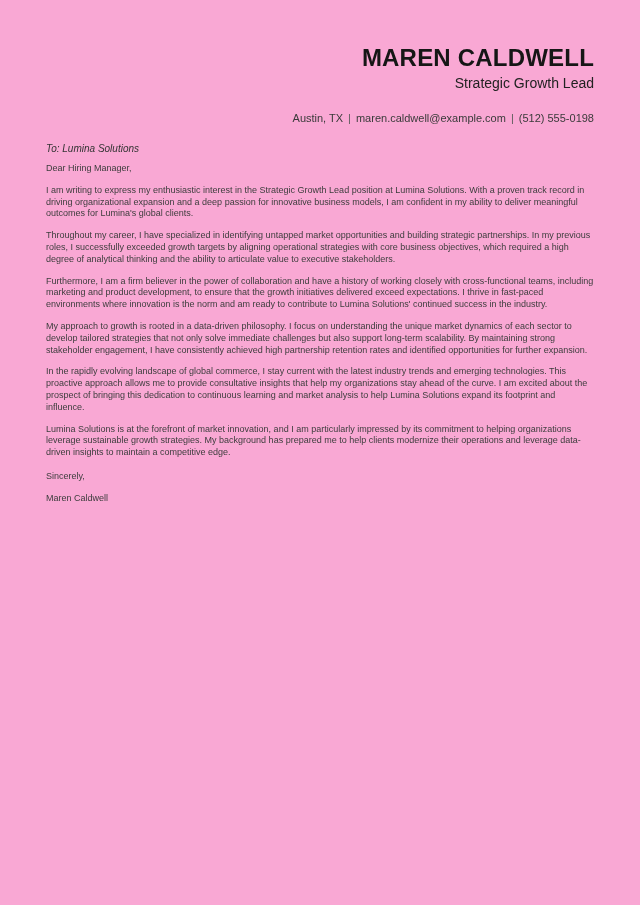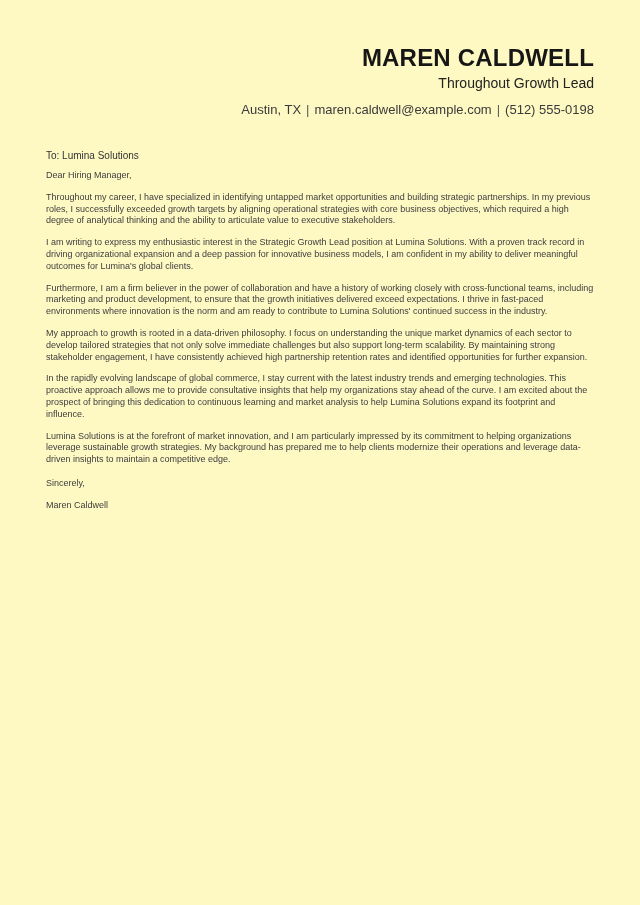--- a/index.html
+++ b/index.html
@@ -7,56 +7,57 @@
   body {
     width: 640px;
     height: 905px;
     font-family: "Liberation Sans", sans-serif;
     color: #3d3d3d;
     overflow: hidden;
   }
   .page {
     width: 640px;
     height: 905px;
-    background: #fef9c3;
+    background: #f9a8d4;
     padding: 44px 46px 0 46px;
   }
   .letter-header {
     text-align: right;
   }
   .candidate-name {
     font-size: 24px;
     line-height: 28px;
     font-weight: 700;
     color: #161616;
     letter-spacing: 0.2px;
   }
   .candidate-title {
     font-size: 14px;
     line-height: 17px;
     font-weight: 400;
     color: #222222;
     margin-top: 3px;
   }
   .contact-line {
-    font-size: 13px;
+    font-size: 11px;
     line-height: 12px;
     color: #3a3a3a;
-    margin-top: 12px;
+    margin-top: 20px;
   }
   .contact-line .sep {
     display: inline-block;
     margin: 0 5px;
     color: #5a5a5a;
   }
   .recipient-line {
-    margin-top: 33px;
+    margin-top: 18px;
     font-size: 10px;
     line-height: 13px;
     color: #333333;
+    font-style: italic;
   }
   .salutation {
     margin-top: 8px;
     font-size: 9px;
     line-height: 11.8px;
   }
   .body-copy {
     margin-top: 10px;
   }
   .body-copy p {
@@ -76,33 +77,33 @@
     margin-top: 10px;
   }
 </style>
 </head>
 <body>
 
 <div class="page">
 
   <header class="letter-header">
     <div class="candidate-name">MAREN CALDWELL</div>
-    <div class="candidate-title">Throughout Growth Lead</div>
+    <div class="candidate-title">Strategic Growth Lead</div>
     <div class="contact-line">
       <span>Austin, TX</span><span class="sep">|</span><span>maren.caldwell@example.com</span><span class="sep">|</span><span>(512) 555-0198</span>
     </div>
   </header>
 
   <div class="recipient-line">To: Lumina Solutions</div>
 
   <div class="salutation">Dear Hiring Manager,</div>
 
   <div class="body-copy">
+    <p>I am writing to express my enthusiastic interest in the Strategic Growth Lead position at Lumina Solutions. With a proven track record in driving organizational expansion and a deep passion for innovative business models, I am confident in my ability to deliver meaningful outcomes for Lumina's global clients.</p>
     <p>Throughout my career, I have specialized in identifying untapped market opportunities and building strategic partnerships. In my previous roles, I successfully exceeded growth targets by aligning operational strategies with core business objectives, which required a high degree of analytical thinking and the ability to articulate value to executive stakeholders.</p>
-    <p>I am writing to express my enthusiastic interest in the Strategic Growth Lead position at Lumina Solutions. With a proven track record in driving organizational expansion and a deep passion for innovative business models, I am confident in my ability to deliver meaningful outcomes for Lumina's global clients.</p>
     <p>Furthermore, I am a firm believer in the power of collaboration and have a history of working closely with cross-functional teams, including marketing and product development, to ensure that the growth initiatives delivered exceed expectations. I thrive in fast-paced environments where innovation is the norm and am ready to contribute to Lumina Solutions' continued success in the industry.</p>
     <p>My approach to growth is rooted in a data-driven philosophy. I focus on understanding the unique market dynamics of each sector to develop tailored strategies that not only solve immediate challenges but also support long-term scalability. By maintaining strong stakeholder engagement, I have consistently achieved high partnership retention rates and identified opportunities for further expansion.</p>
     <p>In the rapidly evolving landscape of global commerce, I stay current with the latest industry trends and emerging technologies. This proactive approach allows me to provide consultative insights that help my organizations stay ahead of the curve. I am excited about the prospect of bringing this dedication to continuous learning and market analysis to help Lumina Solutions expand its footprint and influence.</p>
     <p>Lumina Solutions is at the forefront of market innovation, and I am particularly impressed by its commitment to helping organizations leverage sustainable growth strategies. My background has prepared me to help clients modernize their operations and leverage data-driven insights to maintain a competitive edge.</p>
   </div>
 
   <div class="closing">Sincerely,</div>
 
   <div class="signature">Maren Caldwell</div>
 

